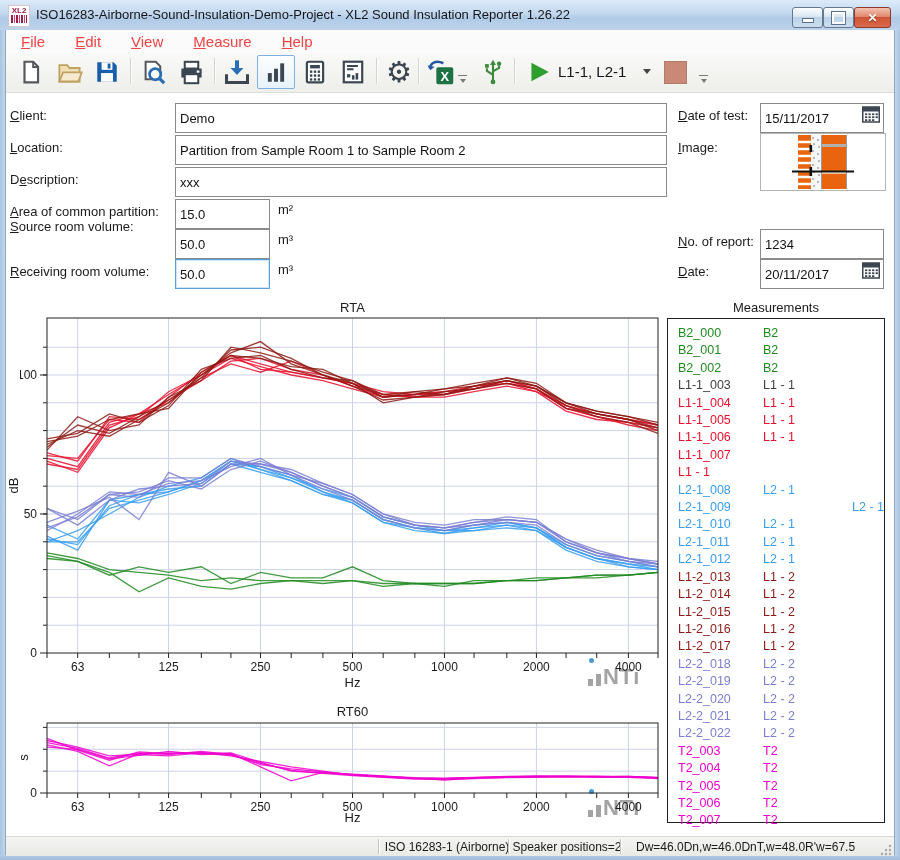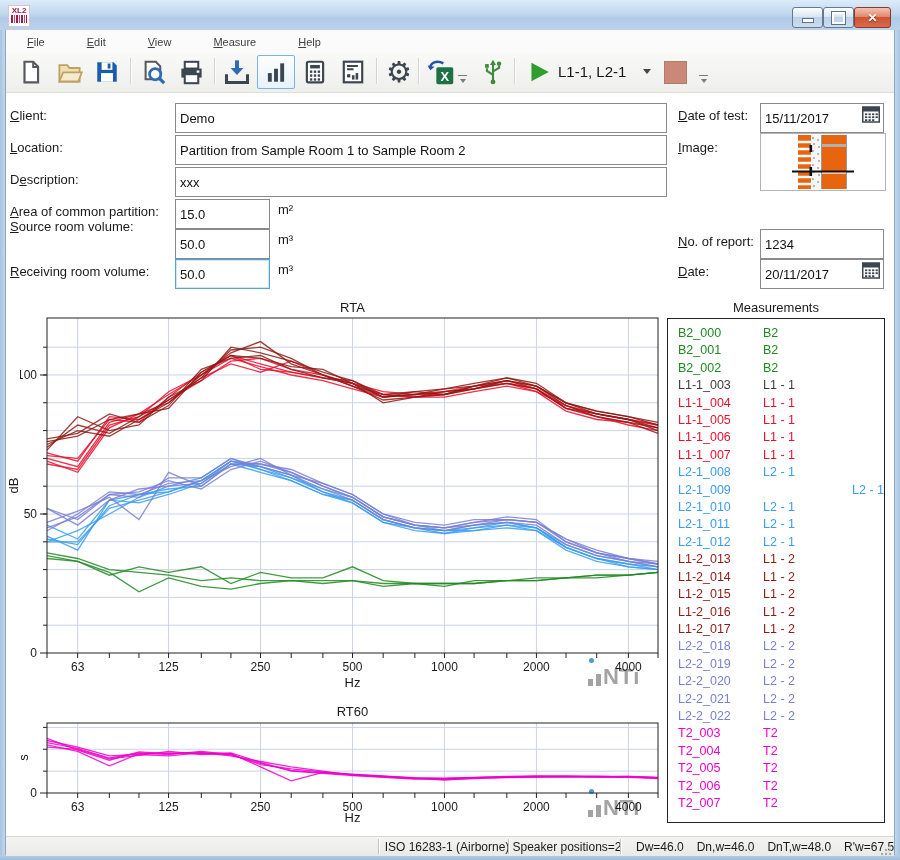--- a/index.html
+++ b/index.html
@@ -22,21 +22,21 @@
   .winbtn.close{left:854px;width:35px;background:linear-gradient(#f2c3b4,#e08a6d 45%,#cf5436 50%,#d96a4a);border-color:#8c3a2e;}
   .glyph-min{width:10px;height:3px;background:#fff;border:1px solid #5a728a;margin-top:6px;}
   .glyph-max{width:9px;height:8px;border:2px solid #fff;outline:1px solid #5a728a;background:transparent;}
   .glyph-x{color:#fff;font-size:12px;font-weight:bold;text-shadow:0 1px 1px #7a2a1a;line-height:1;}
   .side-border-l{left:0;top:30px;width:5px;height:830px;background:linear-gradient(90deg,#a8c4e0,#c2d6ec);}
   .side-border-r{left:895px;top:30px;width:5px;height:830px;background:linear-gradient(90deg,#c2d6ec,#a8c4e0);}
   .bottom-border{left:0;top:855px;width:900px;height:5px;background:linear-gradient(#b6cde6,#9fbcd9);}
   .client{left:5px;top:30px;width:890px;height:825px;background:#fff;border-left:1px solid #8fa8c2;border-right:1px solid #8fa8c2;box-sizing:border-box;}
   
   .menubar{left:6px;top:30px;width:888px;height:23px;background:#fbfbfb;border-bottom:1px solid #f0f0f0;display:flex;align-items:center;}
-  .menu-item{font-size:11px;color:#404040;padding:3px 21px;cursor:default;}
+  .menu-item{font-size:15px;color:#ef4444;padding:3px 15px;cursor:default;}
   
   .toolbar{left:6px;top:53px;width:888px;height:39px;background:linear-gradient(#f9f9f7,#eeeeeb);border-bottom:1px solid #dededa;}
   .tbtn{top:2px;width:36px;height:32px;display:flex;align-items:center;justify-content:center;border:1px solid transparent;border-radius:2px;}
   .tbtn.selected{background:linear-gradient(#fdfeff,#e7f2fb);border:1px solid #7db2e0;}
   .tsep{top:5px;width:1px;height:26px;background:#d4d4d0;box-shadow:1px 0 0 #fcfcfa;}
   .gear-glyph{font-size:29px;color:#3c4650;line-height:30px;}
   .ovf{top:22px;width:9px;height:10px;border-top:1px solid #7a7a7a;display:flex;align-items:flex-end;justify-content:center;}
   .ovf:after{content:"";border:3px solid transparent;border-top:4px solid #7a7a7a;margin-top:2px;}
   .selector-label{top:10px;font-size:15px;color:#15161a;white-space:nowrap;}
   .dd-arrow{top:16px;width:0;height:0;border:4px solid transparent;border-top:5px solid #444;}
@@ -62,30 +62,31 @@
   .mrow .mid{width:85px;}
   .nti{position:absolute;display:flex;align-items:flex-end;color:#a3a3a3;font-weight:bold;font-size:22px;line-height:19px;letter-spacing:.5px;margin-top:36px;}
   .nti .b1{display:inline-block;width:5px;height:7px;background:#a3a3a3;margin-right:3px;}
   .nti .b2{display:inline-block;width:5px;height:12px;background:#a3a3a3;margin-right:2px;}
   .nti .iwrap{position:relative;font-style:normal;}
   .nti .dot{position:absolute;width:5px;height:5px;border-radius:50%;background:#4a9bd4;top:-9px;left:1px;}
   
   .statusbar{left:6px;top:836px;width:888px;height:19px;background:linear-gradient(#f4f4f2,#e9e9e6);border-top:1px solid #d8d8d4;}
   .sb-sep{position:absolute;top:2px;width:1px;height:15px;background:#c4c4c0;box-shadow:1px 0 0 #fff;}
   .sb-text{position:absolute;top:3px;font-size:12px;color:#1a1a1a;white-space:nowrap;text-align:center;}
-  .results{position:absolute;left:630px;top:3px;display:flex;gap:13px;font-size:12px;color:#1a1a1a;white-space:nowrap;}
+  .results{position:absolute;left:630px;top:3px;display:flex;font-size:12px;color:#1a1a1a;white-space:nowrap;}
 </style>
 </head>
 <body>
 
 <div class="abs titlebar">
   <div class="abs app-icon">
     <span>XL2</span>
     <span class="stripes"></span>
   </div>
+  <div class="abs title-text">ISO16283-Airborne-Sound-Insulation-Demo-Project - XL2 Sound Insulation Reporter 1.26.22</div>
   <div class="abs winbtn min">
       <span class="glyph-min"></span>
     </div>
   <div class="abs winbtn max">
       <span class="glyph-max"></span>
     </div>
   <div class="abs winbtn close">
       <span class="glyph-x">✕</span>
     </div>
 </div>
@@ -444,21 +445,21 @@
       <span>L1 - 1</span>
     </div>
     <div class="mrow" style="color: rgb(232, 17, 45);">
       <span class="mid">L1-1_005</span>
       <span>L1 - 1</span>
     </div>
     <div class="mrow" style="color: rgb(232, 17, 45);">
       <span class="mid">L1-1_006</span>
       <span>L1 - 1</span>
     </div>
-    <div class="mrow" style="color: rgb(232, 17, 45);">
+    <div class="mrow" style="color: rgb(232, 17, 45); flex-direction: column;">
       <span class="mid">L1-1_007</span>
       <span>L1 - 1</span>
     </div>
     <div class="mrow" style="color: rgb(58, 157, 240);">
       <span class="mid">L2-1_008</span>
       <span>L2 - 1</span>
     </div>
     <div class="mrow" style="color: rgb(58, 157, 240); justify-content: space-between;">
       <span class="mid">L2-1_009</span>
       <span>L2 - 1</span>

